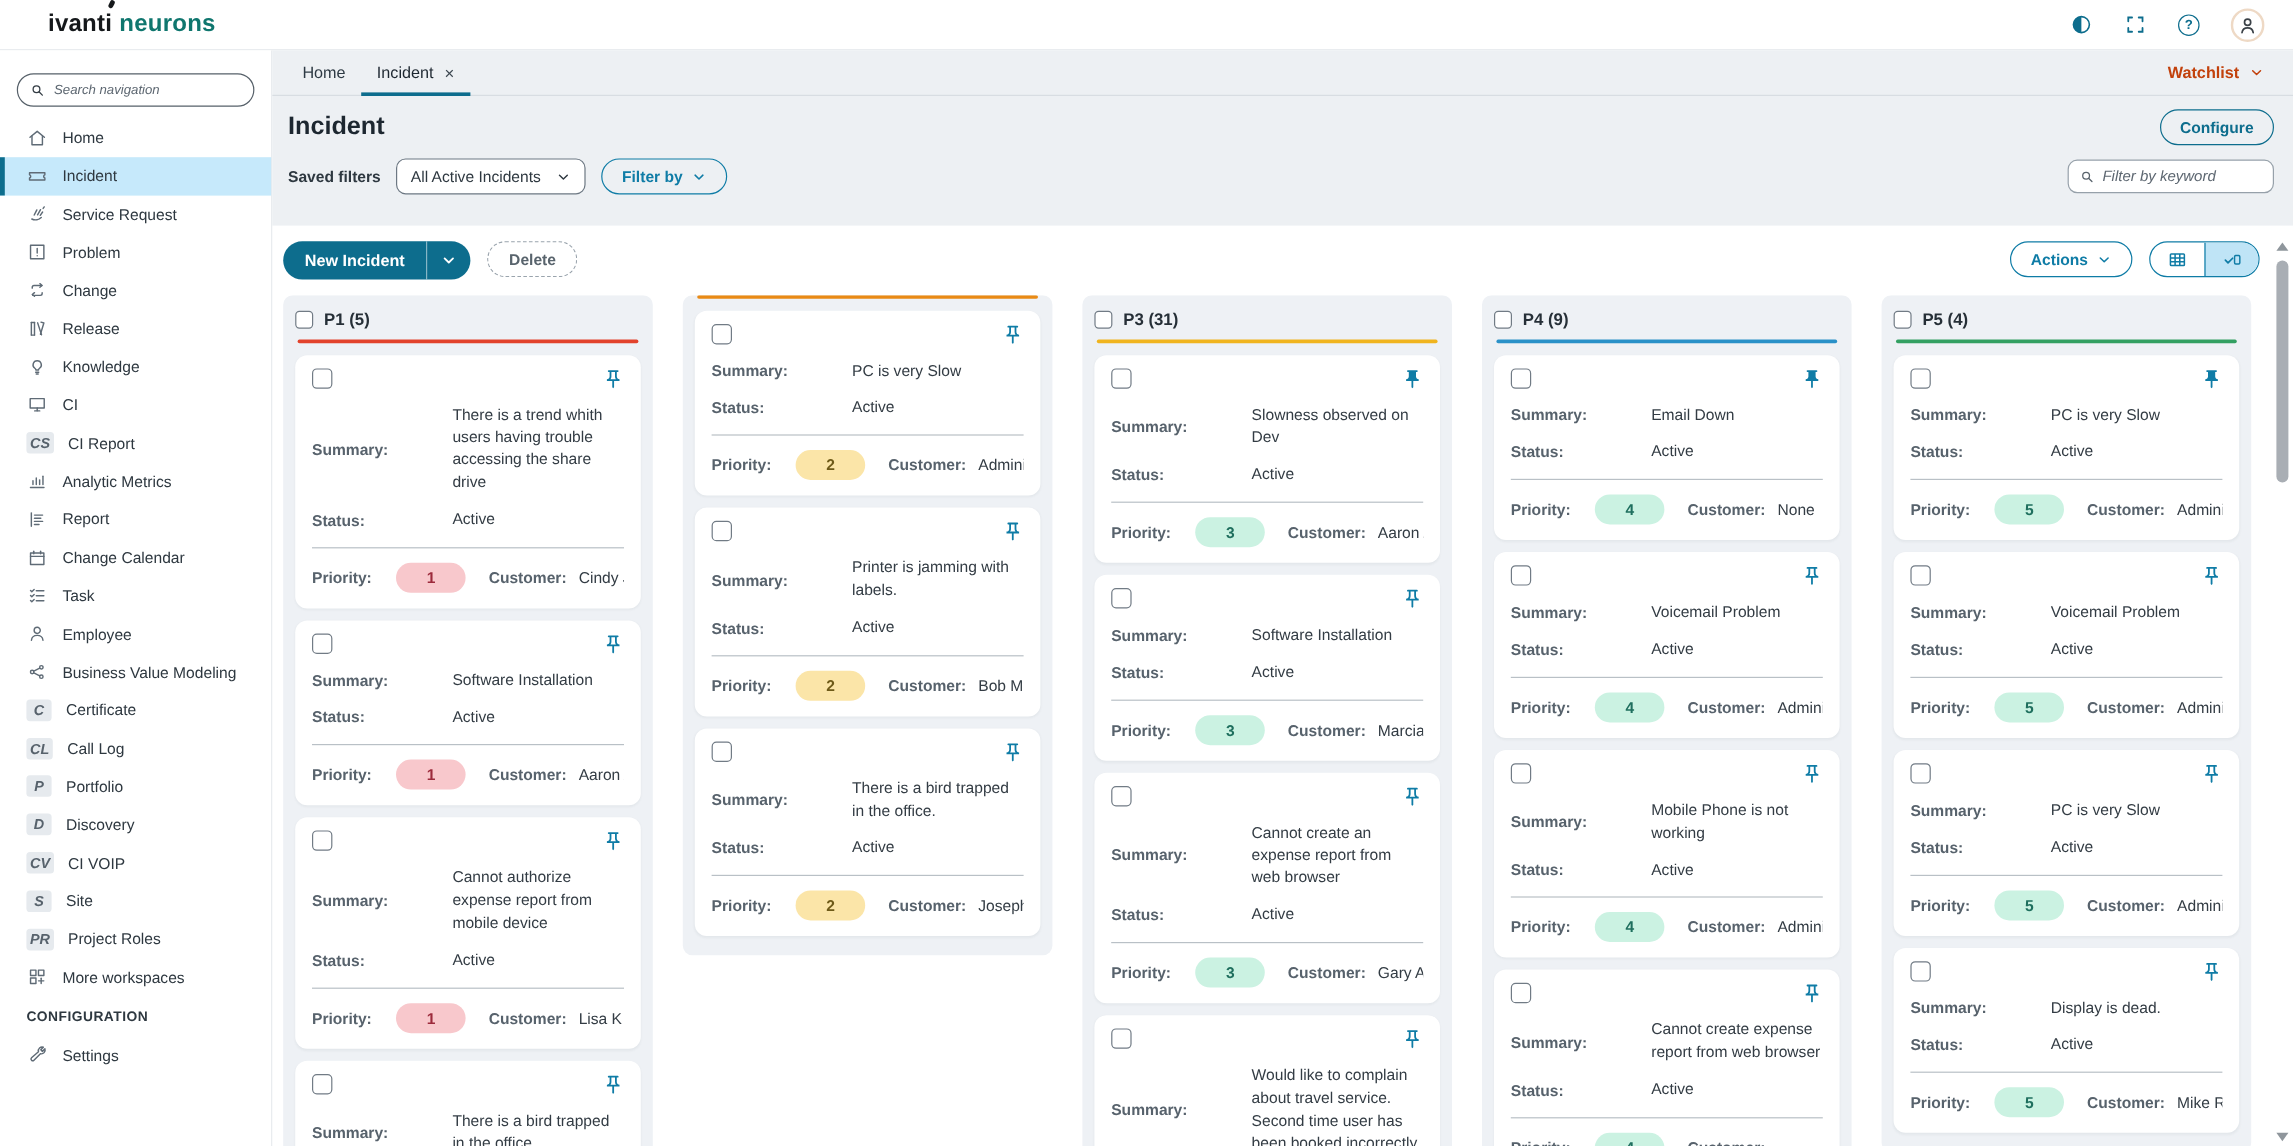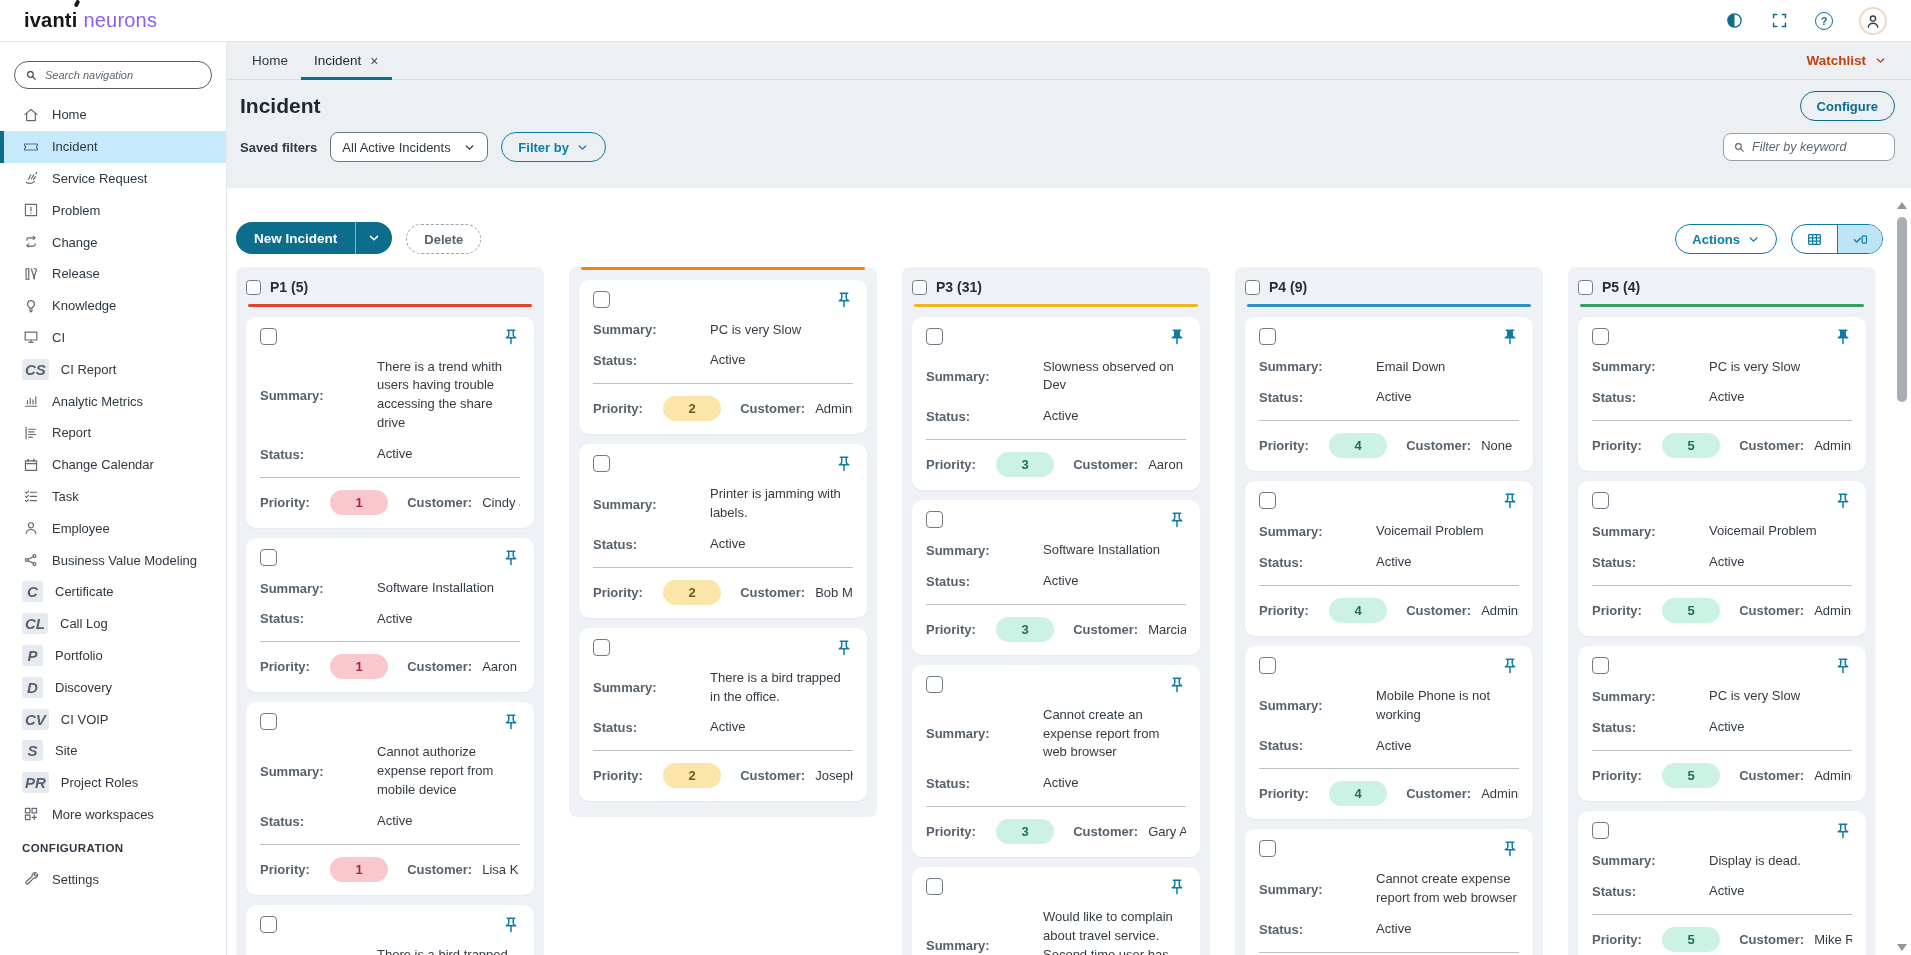--- a/index.html
+++ b/index.html
@@ -3,25 +3,25 @@
 <meta charset="utf-8">
 <style>
   * { box-sizing: border-box; margin: 0; padding: 0; }
   html,body { width:1911px; height:955px; overflow:hidden; }
   body { font-family:"Liberation Sans", sans-serif; background:#fff; color:#2e3840; }
   #app { width:1911px; height:955px; display:flex; flex-direction:column; }
 
   
   .topbar { height:42px; flex:none; background:#fff; border-bottom:1px solid #e4e8eb;
             display:flex; align-items:center; justify-content:space-between; padding:0 24px; }
-  .logo { display:flex; align-items:flex-start; font-size:20px; letter-spacing:.2px; }
+  .logo { display:flex; align-items:flex-start; font-size:20px; letter-spacing:.2px;margin-left:16px; }
   .logo-bold { font-weight:800; color:#15181b; position:relative; }
   .logo-mark { width:4px; height:7px; background:#15181b; border-radius:2px; display:inline-block;
                transform:rotate(26deg); position:relative; top:-9px; margin-left:-2px; margin-right:4px; }
-  .logo-light { font-weight:400; color:#8b5cf6; }
+  .logo-light { font-weight:700; color:#0f766e; }
   .top-icons { display:flex; align-items:center; gap:26px; }
   .tic { width:19px; height:19px; color:#0d6d8d; }
   .tic svg { width:100%; height:100%; }
   .help-icon { width:18px; height:18px; border:1.8px solid #0d6d8d; border-radius:50%; color:#0d6d8d;
                font-size:11px; font-weight:700; display:flex; align-items:center; justify-content:center; }
   .avatar { width:28px; height:28px; border-radius:50%; border:2px solid #eed9c5; display:flex;
             align-items:center; justify-content:center; color:#3a4147; }
   .avatar svg { width:20px; height:20px; }
 
   
@@ -35,21 +35,21 @@
   .search-box svg { width:13px; height:13px; color:#333c44; flex:none; }
   .search-box input { border:none; outline:none; width:100%; font-size:11px; font-style:italic;
                       font-family:"Liberation Sans",sans-serif; color:#3c454d; background:transparent; }
   .search-box input::placeholder { color:#5d6771; font-style:italic; }
   .nav { margin-top:6px; }
   .nav-item { height:31.8px; display:flex; align-items:center; gap:12px; padding:0 10px 0 22px;
               font-size:13px; color:#2e3840; cursor:pointer; white-space:nowrap; }
   .nav-item.selected { background:#c6e9fb; box-shadow:inset 4px 0 0 #0d6d8d; }
   .nav-icon { width:18px; height:18px; flex:none; color:#5f6b76; }
   .nav-badge { min-width:21px; text-align:center; background:#e6eaee; color:#57626c; font-style:italic;
-               font-weight:700; font-size:15px; border-radius:3px; padding:2px 3px; flex:none; }
+               font-weight:700; font-size:12px; border-radius:3px; padding:2px 3px; flex:none; }
   .config-header { margin:12px 0 3px; padding-left:22px; font-size:11.5px; font-weight:700;
                    color:#2e3840; letter-spacing:.4px; }
   .collapse-row { margin-top:auto; border-top:1px solid #dde2e6; padding:13px 22px 15px; color:#0f7ca6;
                   font-weight:700; font-size:13px; display:flex; align-items:center; gap:9px; cursor:pointer; }
   .collapse-row svg { width:14px; height:14px; }
 
   
   .main { flex:1; min-width:0; background:#edf0f3; display:flex; flex-direction:column; }
   .tabrow { height:38px; flex:none; display:flex; align-items:stretch; padding:0 24px 0 12px;
             border-bottom:1px solid #d8dde2; }
@@ -75,21 +75,21 @@
             color:#2e3840; cursor:pointer; }
   .kw-box { margin-left:auto; width:172px; height:28px; border:1.2px solid #97a1aa; border-radius:8px;
             background:#fff; display:flex; align-items:center; gap:6px; padding:0 9px; }
   .kw-box svg { width:13px; height:13px; color:#5a646d; flex:none; }
   .kw-box input { border:none; outline:none; width:100%; font-size:12.5px; font-style:italic;
                   font-family:"Liberation Sans",sans-serif; color:#3c454d; background:transparent; }
   .kw-box input::placeholder { color:#5d6771; font-style:italic; }
 
   
   .board { flex:1; min-height:0; background:#fff; position:relative; display:flex; flex-direction:column; overflow:hidden; }
-  .toolbar { flex:none; display:flex; align-items:flex-end; padding:13px 28px 13px 9px;margin-top:21px; }
+  .toolbar { flex:none; display:flex; align-items:flex-start; padding:13px 28px 13px 9px; }
   .split-btn { display:flex; height:32px; border-radius:16px; overflow:hidden; background:#0d6d8d; color:#fff; cursor:pointer; }
   .split-main { padding:0 18px; font-weight:700; font-size:13.5px; display:flex; align-items:center; }
   .split-sep { width:1px; background:rgba(255,255,255,.5); }
   .split-chev { width:36px; display:flex; align-items:center; justify-content:center; }
   .split-chev svg { width:14px; height:14px; }
   .btn-dashed { margin-left:14px; height:30px; padding:0 17px; border:1.6px dashed #9aa4ad; border-radius:15px;
                 background:#fff; color:#59646d; font-weight:700; font-size:13px; display:flex; align-items:center; cursor:default; }
   .toolbar-right { margin-left:auto; display:flex; align-items:center; gap:14px; }
   .toggle { display:flex; height:30px; border:1.3px solid #0f7ca6; border-radius:15px; overflow:hidden; background:#fff; }
   .seg { width:45px; display:flex; align-items:center; justify-content:center; color:#0f7ca6; cursor:pointer; }

